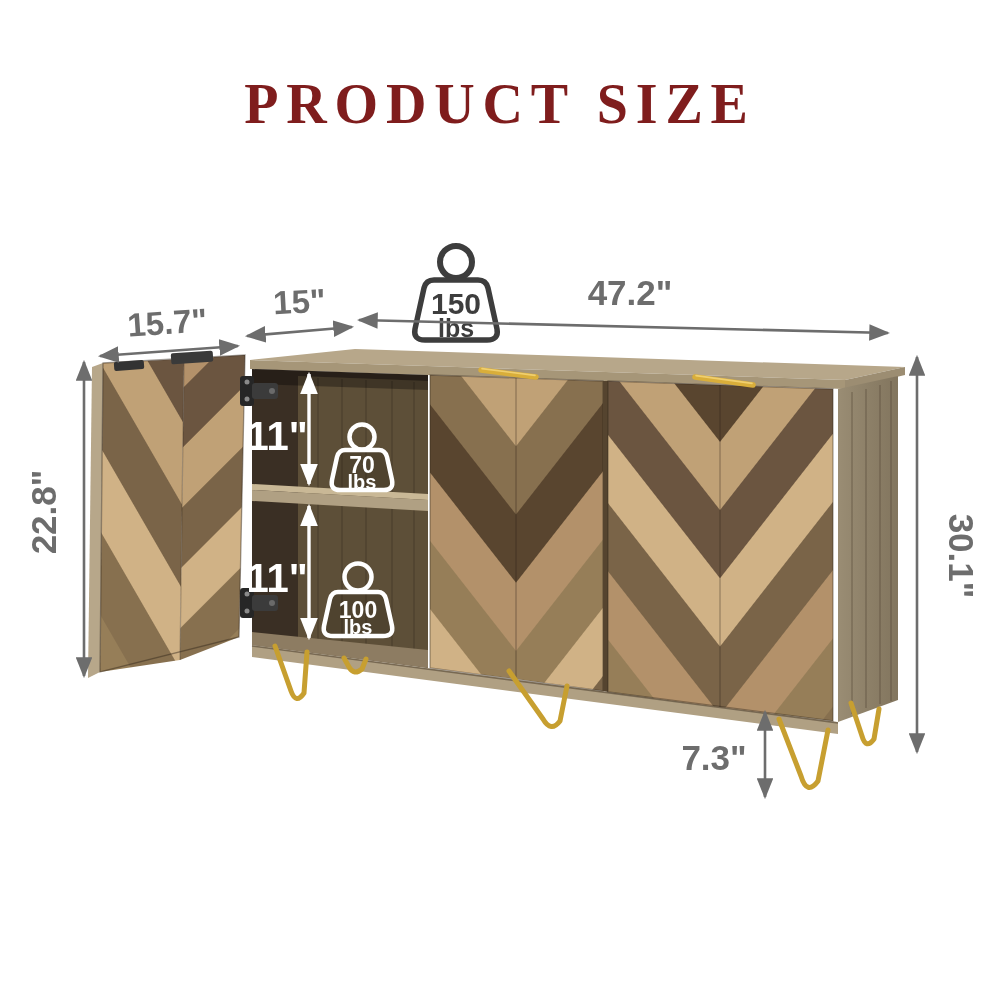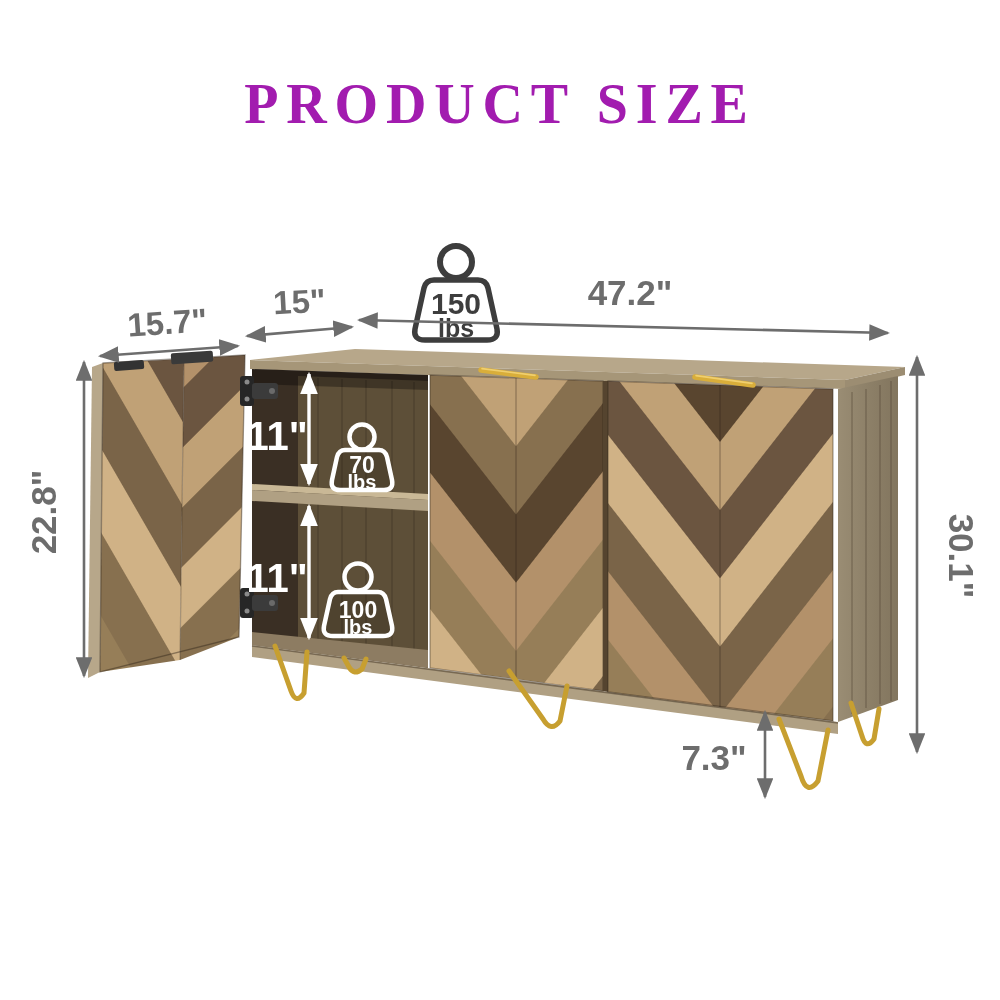--- a/index.html
+++ b/index.html
@@ -1,20 +1,20 @@
 <!DOCTYPE html>
 <html><head>
 <meta charset="utf-8">
 <style>
   html,body{margin:0;padding:0;background:#fff;}
   .stage{position:relative;width:1000px;height:1000px;background:#fff;overflow:hidden;
          font-family:"Liberation Sans",sans-serif;}
   .title{position:absolute;top:72px;left:0;width:1000px;text-align:center;
          font-family:"Liberation Serif",serif;font-weight:700;font-size:56px;
-         letter-spacing:.14em;color:#a21caf;}
+         letter-spacing:.14em;color:#7f1d1d;}
   svg{position:absolute;left:0;top:0;}
   .dim-text{font-family:"Liberation Sans",sans-serif;font-weight:700;fill:#6d6d6d;}
   .white-text{font-family:"Liberation Sans",sans-serif;font-weight:700;fill:#ffffff;}
   .wt-text{font-family:"Liberation Sans",sans-serif;font-weight:700;fill:#3d3d3d;}
   .dim-line{stroke:#6d6d6d;stroke-width:2.6;fill:none;}
   .white-line{stroke:#ffffff;stroke-width:3.4;fill:none;}
   .leg{stroke:#c79f30;stroke-width:5;fill:none;stroke-linecap:round;stroke-linejoin:round;}
   .grain{stroke:rgba(60,45,30,.22);stroke-width:2;fill:none;}
 </style>
 </head>

